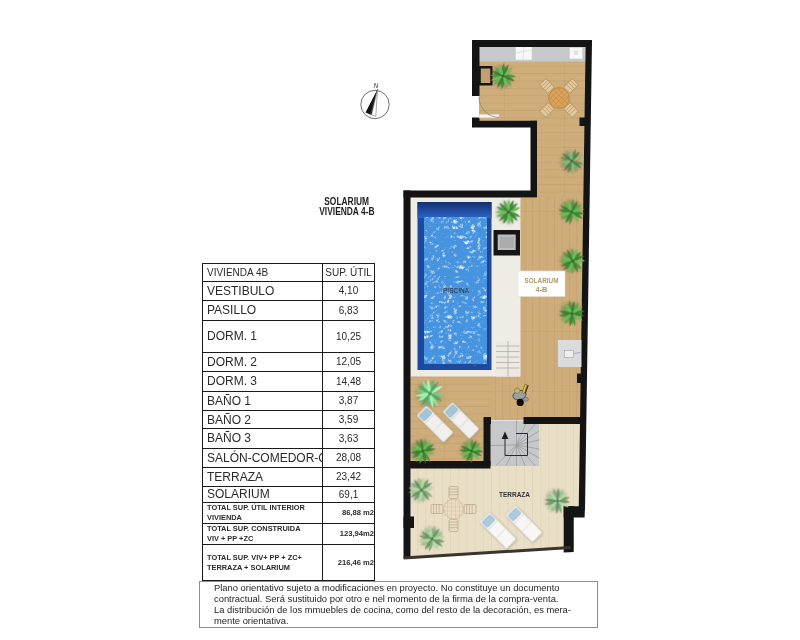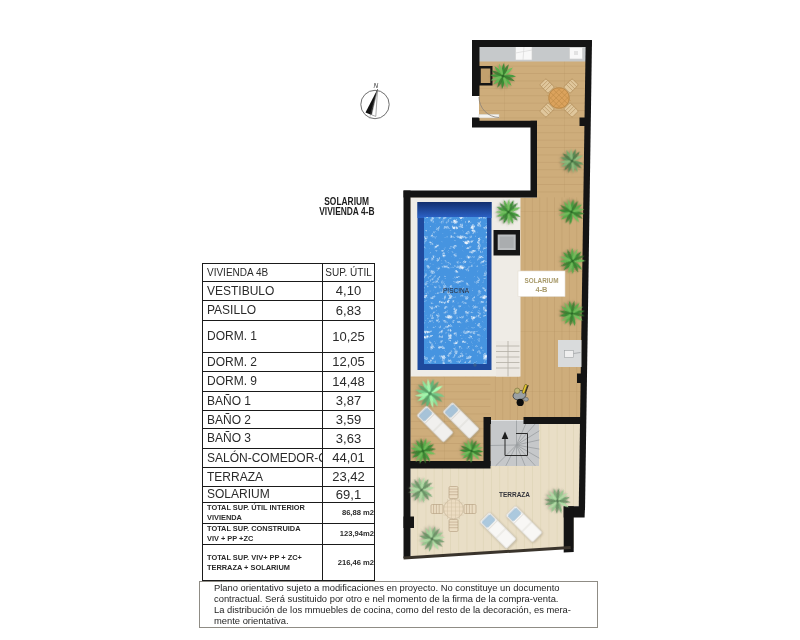--- a/index.html
+++ b/index.html
@@ -5,21 +5,21 @@
   html,body{margin:0;padding:0;background:#fff;}
   .page{position:relative;width:800px;height:640px;background:#fff;overflow:hidden;
         font-family:"Liberation Sans", sans-serif;}
   .abs{position:absolute;}
   .title{left:288px;top:197px;width:118px;text-align:center;font-weight:bold;
          font-size:10px;line-height:10px;letter-spacing:0;color:#1c1c1c;}
   .title span{display:inline-block;transform:scaleX(.84);transform-origin:50% 50%;}
   table.areas{border-collapse:collapse;table-layout:fixed;width:172px;}
   table.areas td{border:1px solid #1a1a1a;font-size:12px;color:#2a2a2a;
                  padding:0 0 0 4px;vertical-align:middle;overflow:hidden;white-space:nowrap;}
-  table.areas td.v{text-align:center;padding:0;font-size:13px;}
+  table.areas td.v{text-align:center;padding:0;font-size:10px;}
   table.areas tr.hd td{font-weight:normal;font-size:10px;}
   table.areas tr.tot td{font-weight:bold;font-size:7.4px;line-height:10px;white-space:normal;}
   table.areas tr.tot td.v{font-size:7.6px;text-align:right;}
   .disc{left:199px;top:581px;width:369px;height:43px;border:1px solid #8f8c85;
         padding:1px 14px;font-size:9.4px;line-height:10.9px;color:#1e1e1e;}
 </style>
 </head>
 <body>
 <div class="page">
 
@@ -46,38 +46,38 @@
           </tr>
 <tr style="height:32px">
             <td>DORM. 1</td>
             <td class="v">10,25</td>
           </tr>
 <tr style="height:19.5px">
             <td>DORM. 2</td>
             <td class="v">12,05</td>
           </tr>
 <tr style="height:19.5px">
-            <td>DORM. 9</td>
+            <td>DORM. 3</td>
             <td class="v">14,48</td>
           </tr>
 <tr style="height:19.5px">
             <td>BAÑO 1</td>
             <td class="v">3,87</td>
           </tr>
 <tr style="height:18px">
             <td>BAÑO 2</td>
             <td class="v">3,59</td>
           </tr>
 <tr style="height:19.5px">
             <td>BAÑO 3</td>
             <td class="v">3,63</td>
           </tr>
 <tr style="height:19px">
             <td>SALÓN-COMEDOR-COCINA</td>
-            <td class="v">44,01</td>
+            <td class="v">28,08</td>
           </tr>
 <tr style="height:19px">
             <td>TERRAZA</td>
             <td class="v">23,42</td>
           </tr>
 <tr style="height:16.5px">
             <td>SOLARIUM</td>
             <td class="v">69,1</td>
           </tr>
 <tr class="tot" style="height:20px">

